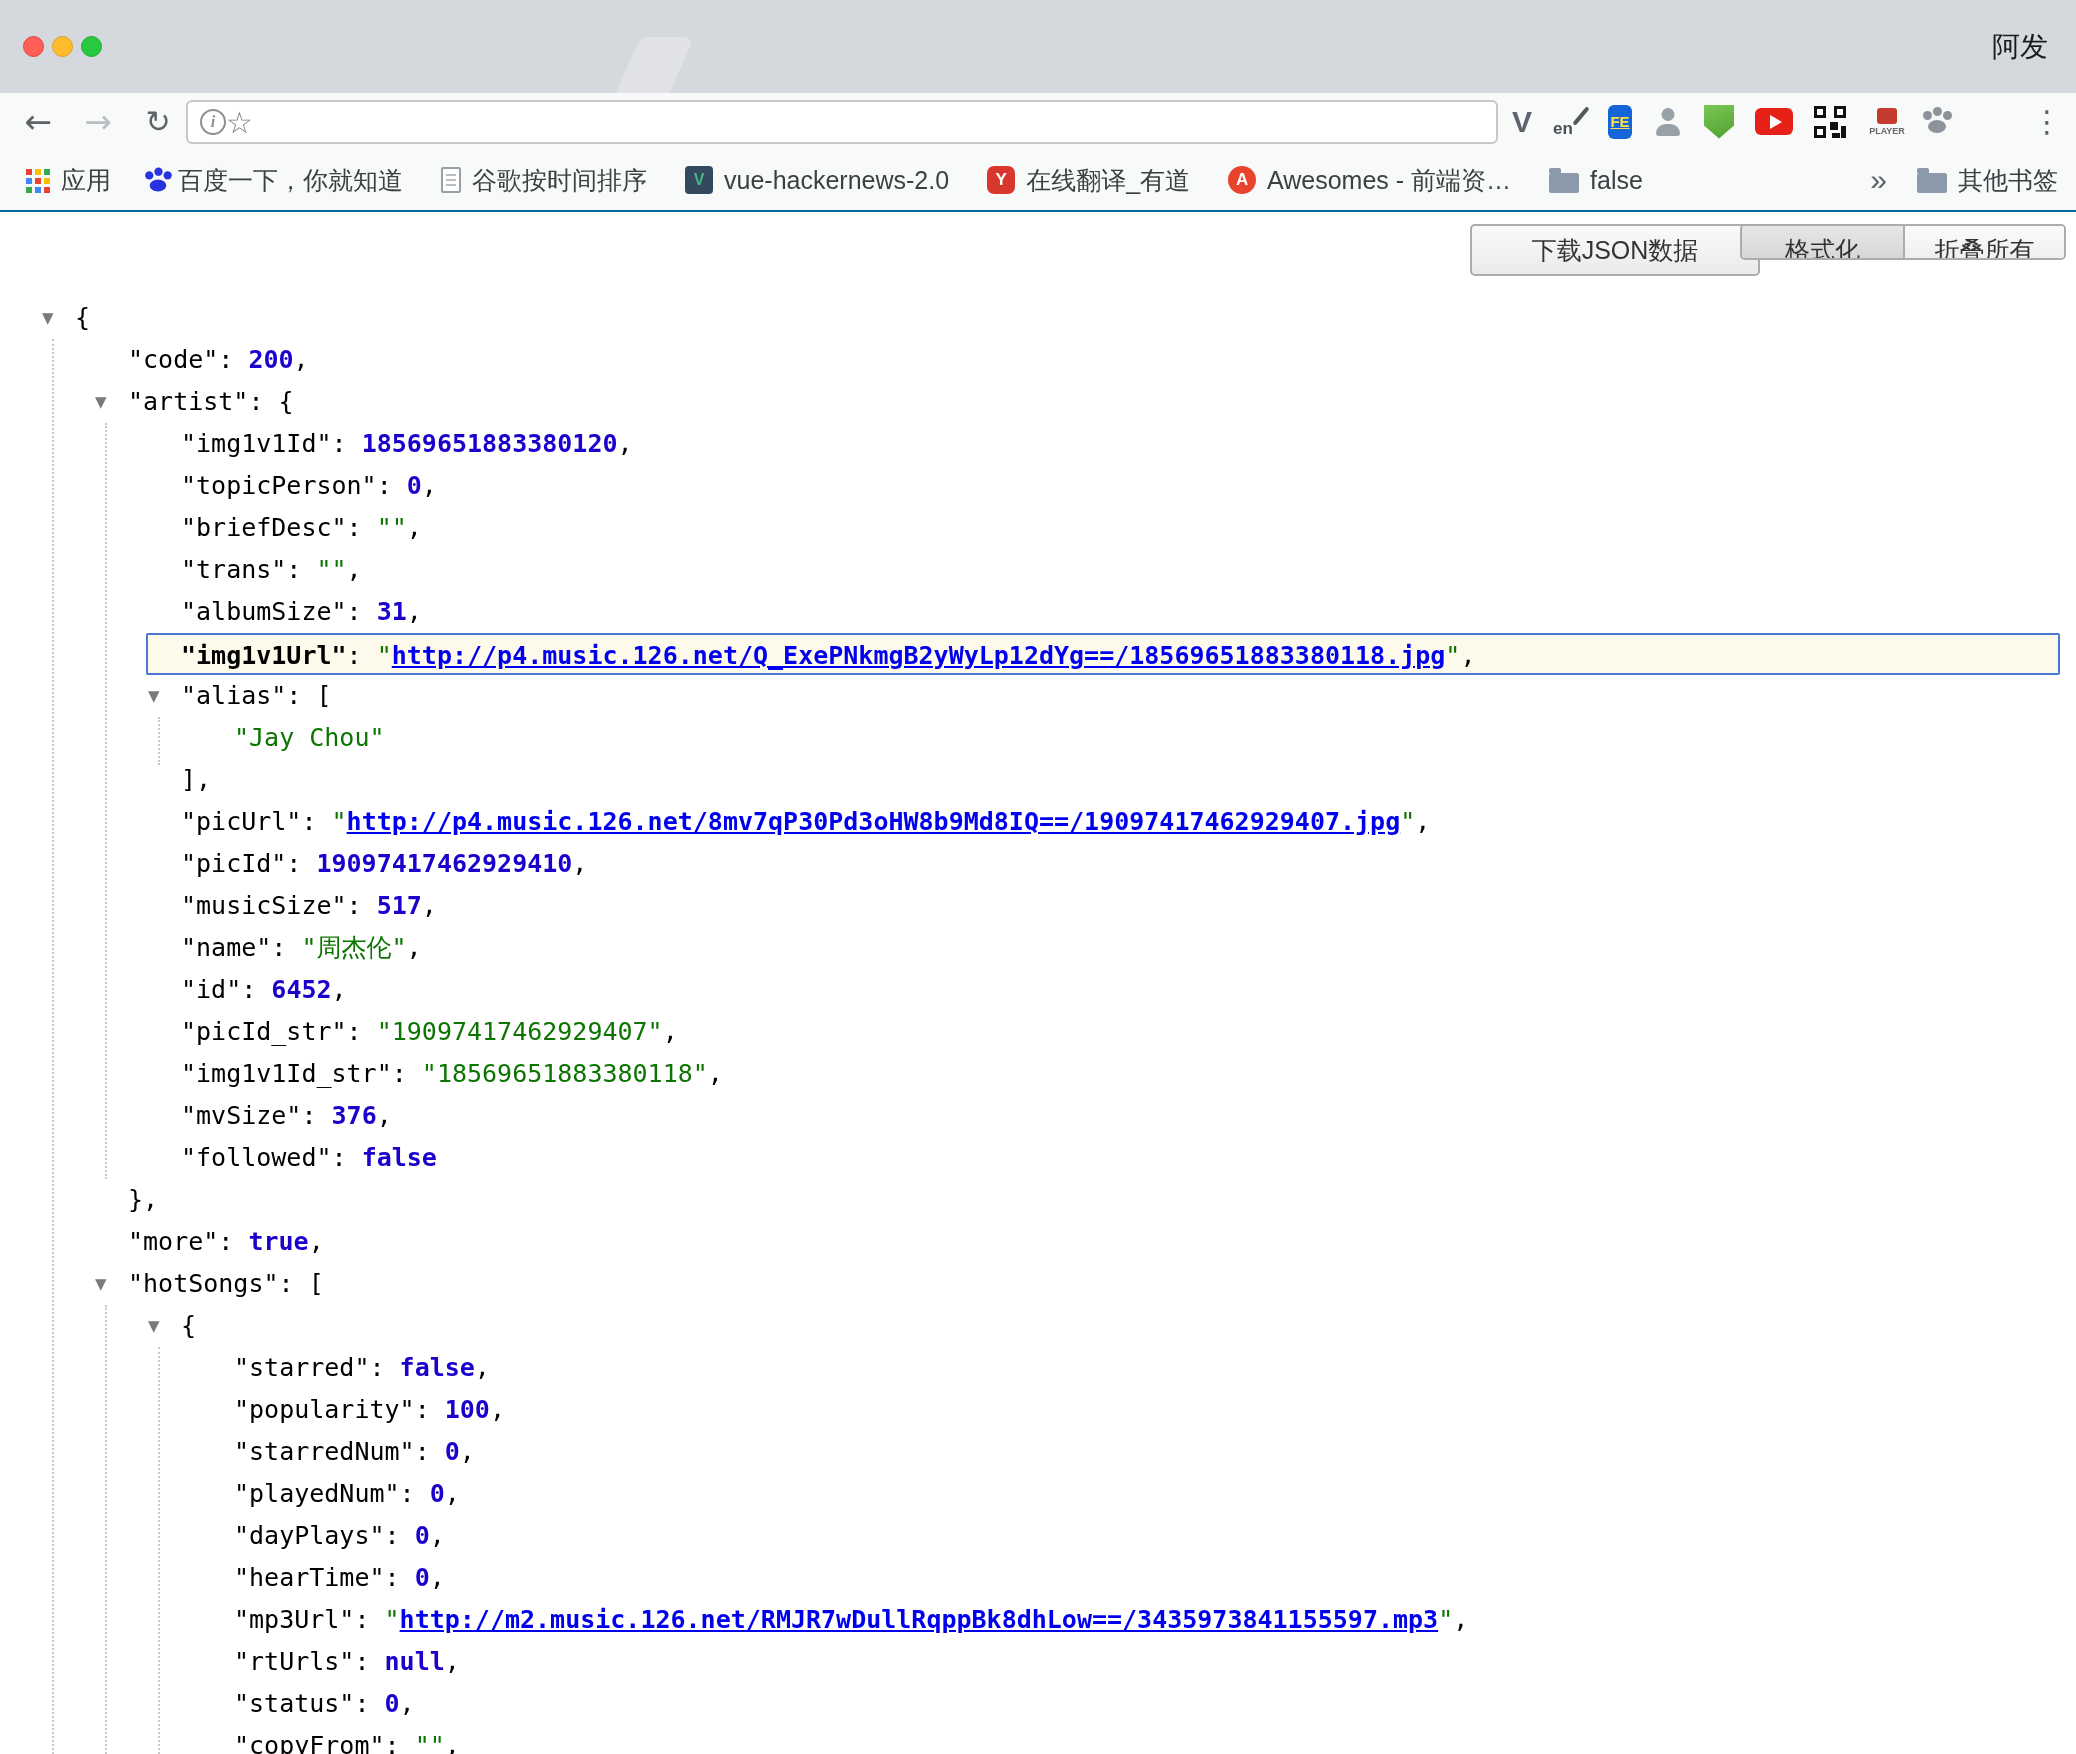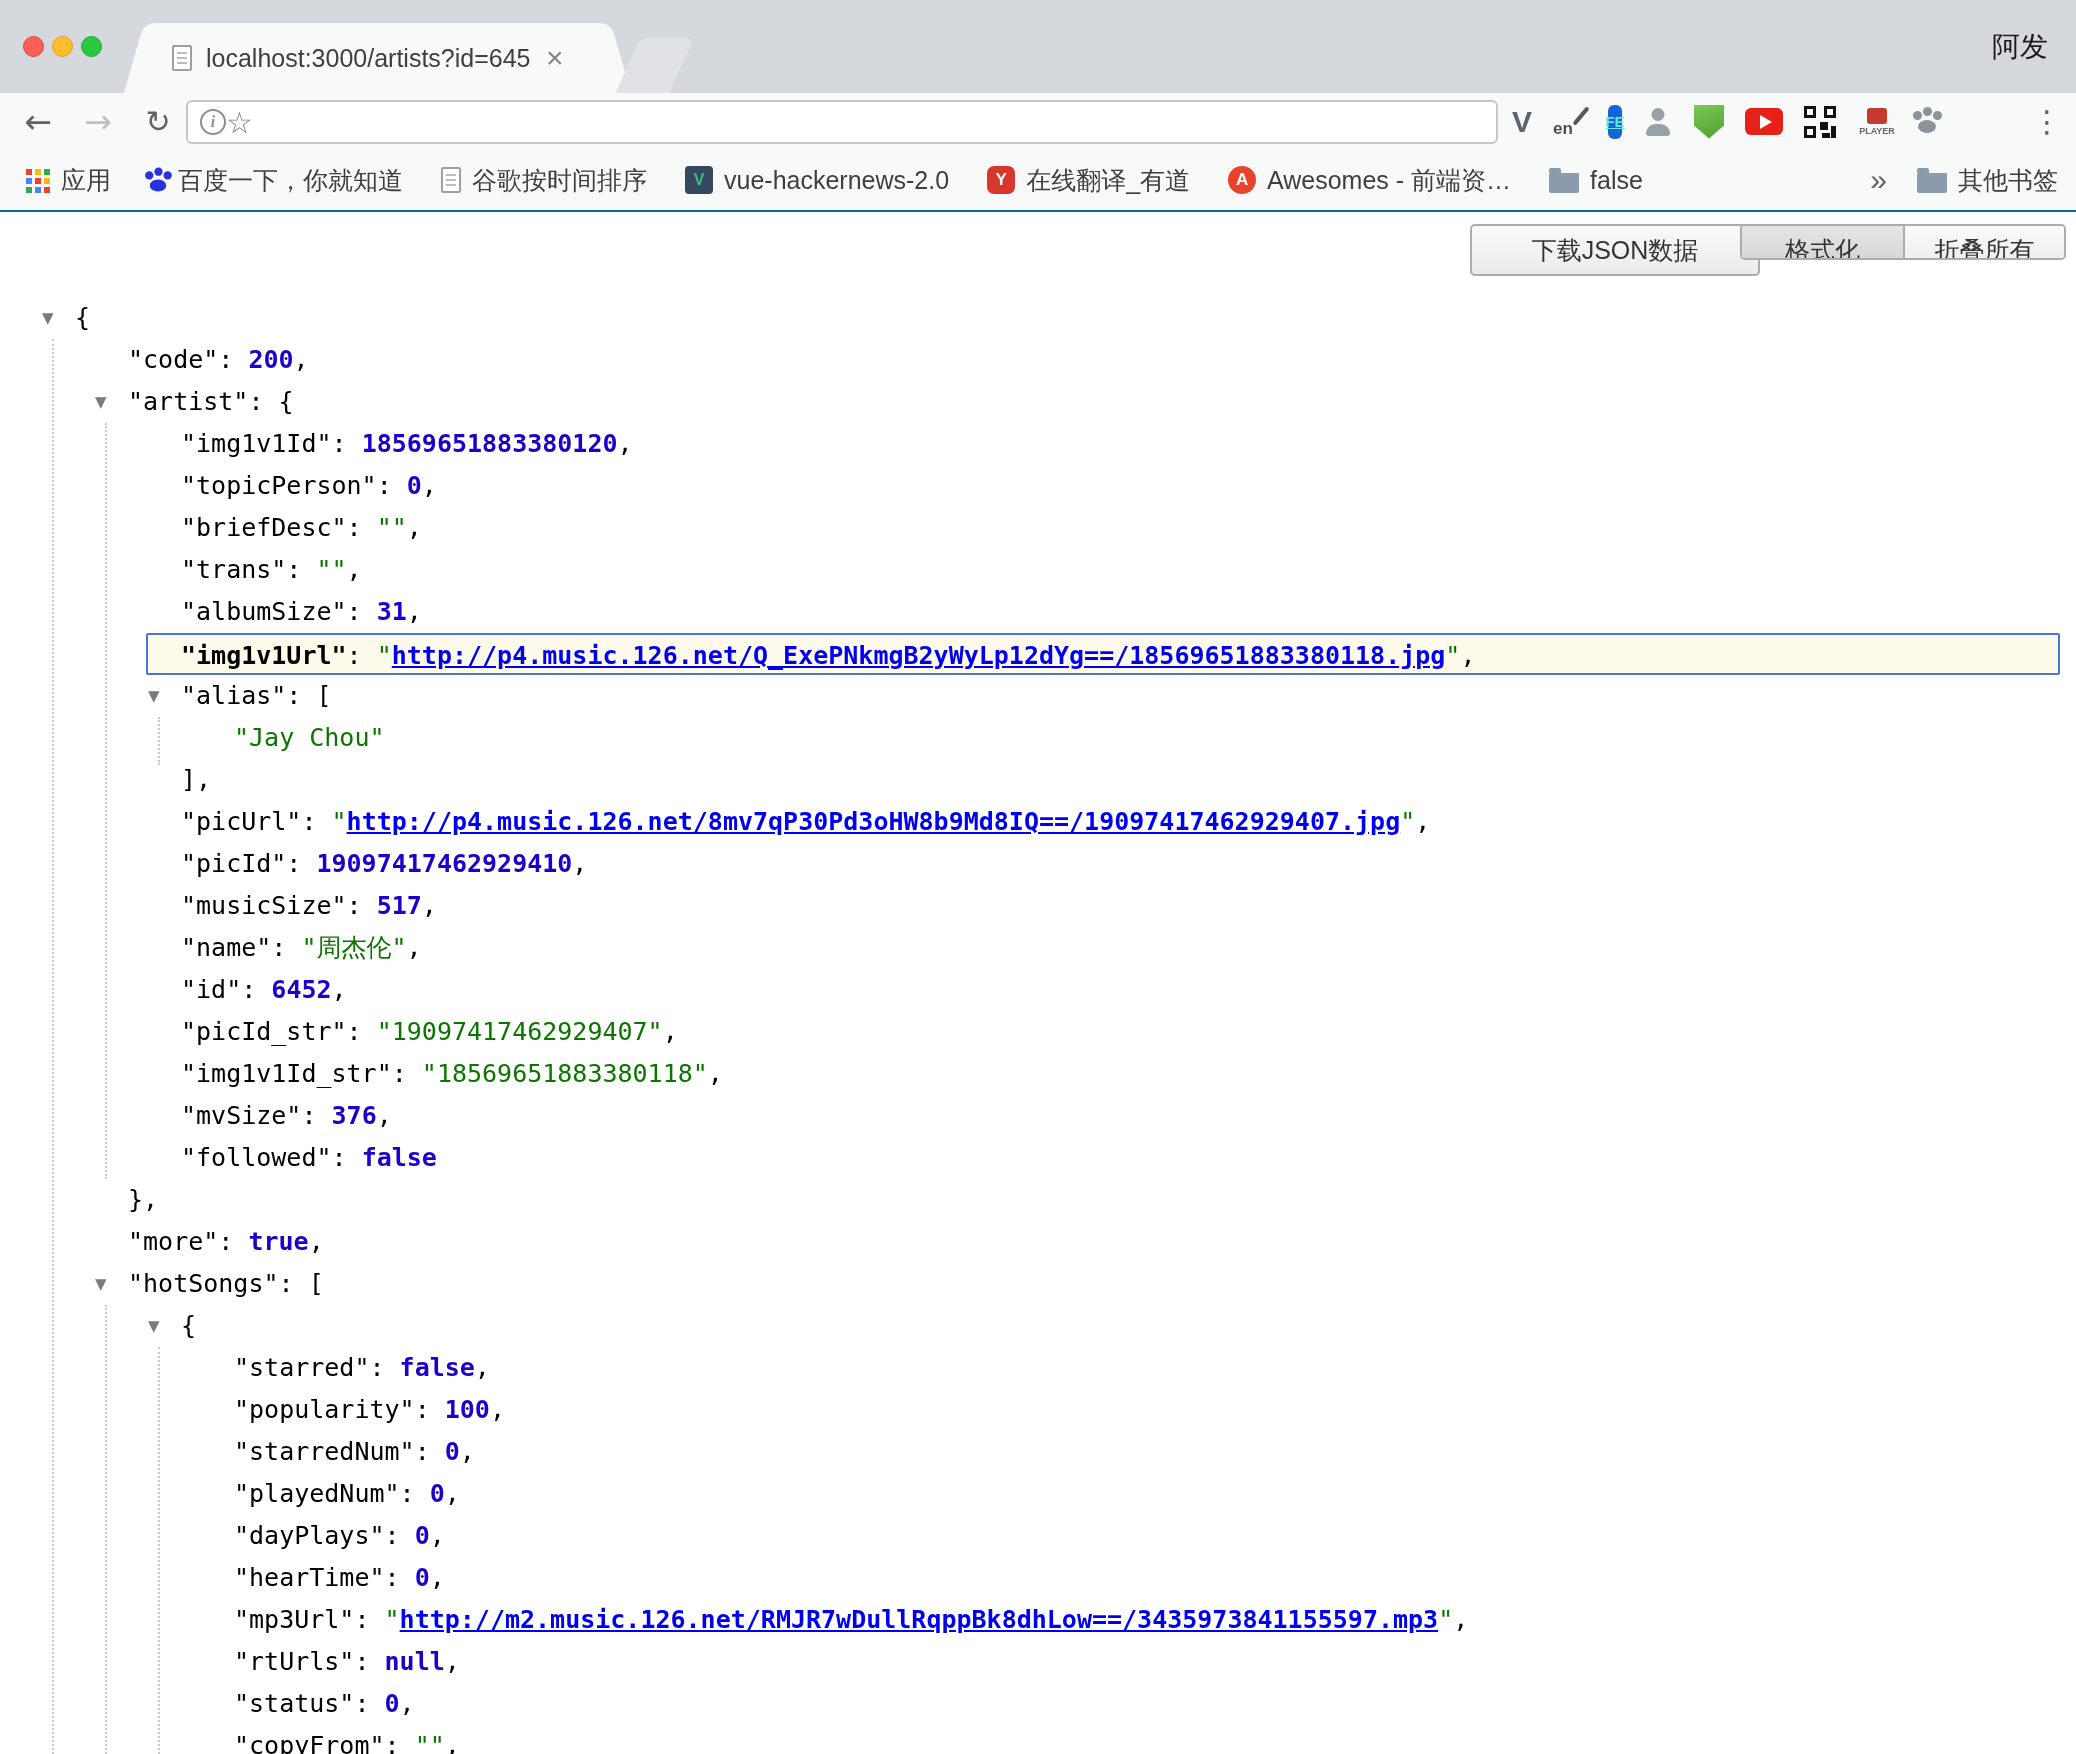--- a/index.html
+++ b/index.html
@@ -43,21 +43,21 @@
   .url { margin-left:16px; font-size:26px; color:#2a2c2e; flex:1 1 auto; white-space:nowrap; overflow:hidden; }
   .star { font-family:"DejaVu Sans",sans-serif; font-size:30px; color:#7d8artef3; color:#7d8287; cursor:pointer; flex:0 0 auto; }
   .exts { position:absolute; left:1512px; top:0; height:57px; display:flex; align-items:center; gap:21px; }
   .ext { cursor:pointer; }
   .menu-dots { position:absolute; right:14px; top:0; line-height:57px; font-family:"DejaVu Sans",sans-serif; font-size:30px; color:#5f6368; cursor:pointer; }
 
   
   .vimium-icon { font:700 30px "Liberation Sans",sans-serif; color:#5d646c; }
   .translate-pen-icon { position:relative; font:700 17px "Liberation Sans",sans-serif; color:#4a4f55; width:34px; height:34px; display:flex; align-items:flex-end; }
   .translate-pen-icon::after { content:''; position:absolute; width:4px; height:22px; background:#55595e; transform:rotate(40deg); top:0; right:4px; border-radius:2px; }
-  .fehelper-icon { width:14px; height:34px; background:#1565d8; border-radius:6px; color:#5eead4; font:700 15px "Liberation Sans",sans-serif; display:flex; align-items:center; justify-content:center;text-decoration:underline; }
+  .fehelper-icon { width:24px; height:34px; background:#1565d8; border-radius:6px; color:#fde047; font:700 15px "Liberation Sans",sans-serif; display:flex; align-items:center; justify-content:center;text-decoration:underline; }
   .profile-person-icon { width:30px; height:30px; position:relative; }
   .profile-person-icon::before { content:''; position:absolute; left:50%; top:1px; transform:translateX(-50%); width:13px; height:13px; border-radius:50%; background:#98a0a8; }
   .profile-person-icon::after { content:''; position:absolute; left:50%; bottom:1px; transform:translateX(-50%); width:24px; height:12px; border-radius:12px 12px 3px 3px; background:#98a0a8; }
   .adguard-shield-icon { width:30px; height:34px; background:linear-gradient(160deg,#7dc855,#4e9e2f); clip-path:polygon(50% 100%,0 62%,0 0,100% 0,100% 62%); }
   .youtube-icon { width:38px; height:27px; background:#e62117; border-radius:6px; position:relative; }
   .youtube-icon::after { content:''; position:absolute; left:15px; top:7px; border-left:12px solid #fff; border-top:7px solid transparent; border-bottom:7px solid transparent; }
   .qrcode-icon { width:32px; height:32px;
     background:
       linear-gradient(#fff,#fff) 3px 3px/6px 6px no-repeat,
       linear-gradient(#fff,#fff) 23px 3px/6px 6px no-repeat,
@@ -120,27 +120,20 @@
   .lnk { color:#0000EE; font-weight:700; text-decoration:underline; cursor:pointer; }
   .guide { position:absolute; width:0; border-left:2px dotted #c9c9c9; z-index:0; }
 </style>
 </head>
 <body>
 
 <div class="tabstrip">
   <span class="wbtn close"></span>
   <span class="wbtn min"></span>
   <span class="wbtn max"></span>
-  <div class="tab">
-    <div class="tab-inner">
-      <span class="doc-icon"></span>
-      <span class="tab-title">localhost:3000/artists?id=645</span>
-      <span class="tab-close">×</span>
-    </div>
-  </div>
   <div class="newtab"></div>
   <span class="profile">阿发</span>
 </div>
 
 <div class="toolbar">
   <span class="nav back">←</span>
   <span class="nav fwd">→</span>
   <span class="nav rel">↻</span>
   <div class="urlbox">
     <span class="info-i">i</span>

